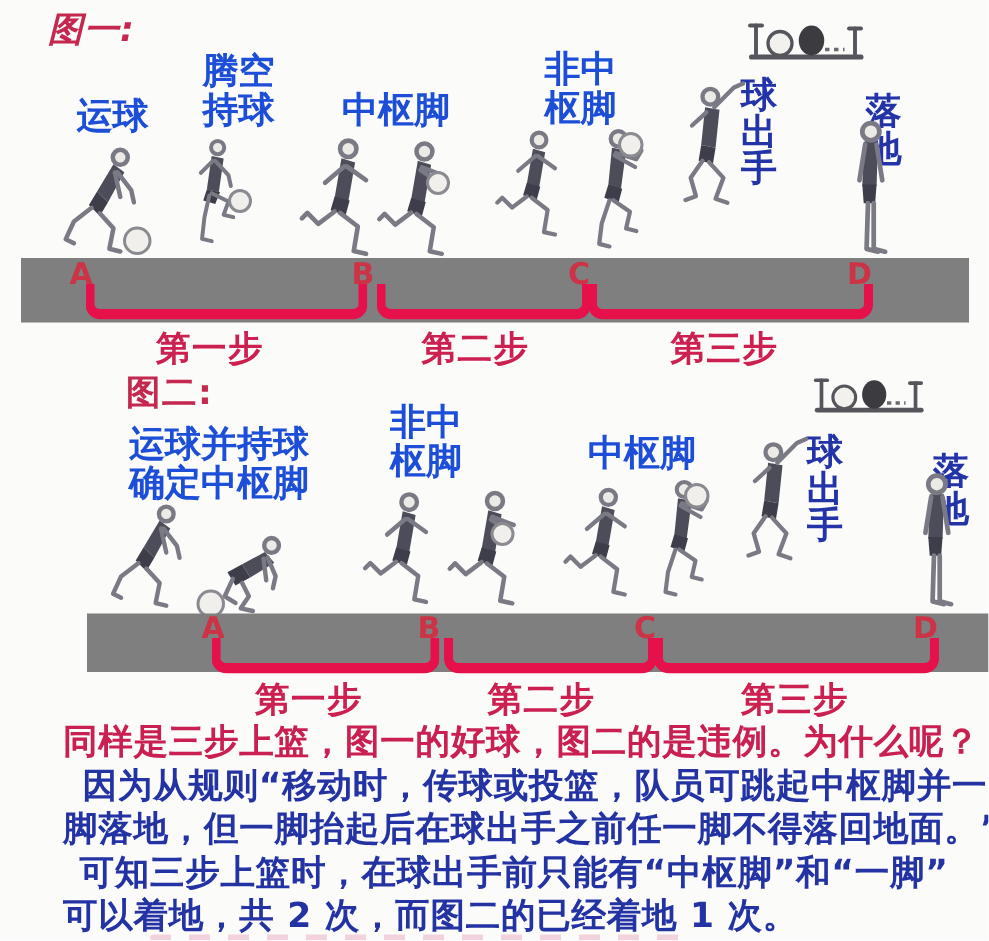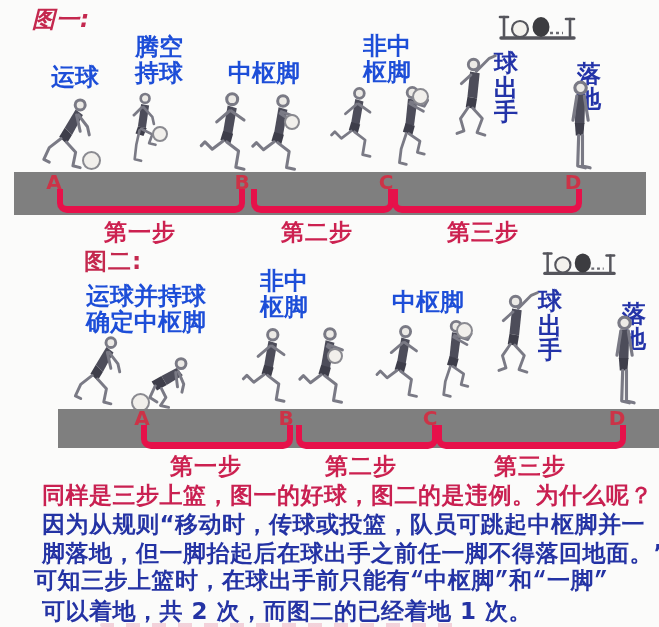--- a/index.html
+++ b/index.html
@@ -252,20 +252,20 @@
     <div class="abs bracket" style="left:97px;top:185px;width:140px;"></div>
     <div class="abs bracket" style="left:252px;top:185px;width:130px;"></div>
     <div class="abs bracket" style="left:392px;top:185px;width:178px;"></div>
     <div class="abs steplbl" style="left:107px;top:211px;">第一步</div>
     <div class="abs steplbl" style="left:262px;top:211px;">第二步</div>
     <div class="abs steplbl" style="left:431px;top:211px;">第三步</div>
   </div>
 
   <div class="abs" style="left:0;top:478px;width:659px;height:149px;">
     <div class="abs exline ex-red" style="left:42px;top:6px;">同样是三步上篮，图一的好球，图二的是违例。为什么呢？</div>
-    <div class="abs exline ex-blue" style="left:42px;top:35px;">因为从规则“移动时，传球或投篮，队员可跳起中枢脚并一</div>
+    <div class="abs exline ex-blue" style="left:55px;top:35px;">因为从规则“移动时，传球或投篮，队员可跳起中枢脚并一</div>
     <div class="abs exline ex-blue" style="left:42px;top:64px;">脚落地，但一脚抬起后在球出手之前任一脚不得落回地面。”</div>
-    <div class="abs exline ex-blue" style="left:34px;top:93px;font-family:Liberation Mono, monospace;">可知三步上篮时，在球出手前只能有“中枢脚”和“一脚”</div>
+    <div class="abs exline ex-blue" style="left:53px;top:93px;">可知三步上篮时，在球出手前只能有“中枢脚”和“一脚”</div>
     <div class="abs exline ex-blue" style="left:42px;top:122px;">可以着地，共 2 次，而图二的已经着地 1 次。</div>
     <div class="abs artifact" style="left:100px;top:145px;width:360px;height:4px;"></div>
   </div>
 
 </div>
 
 </body></html>

